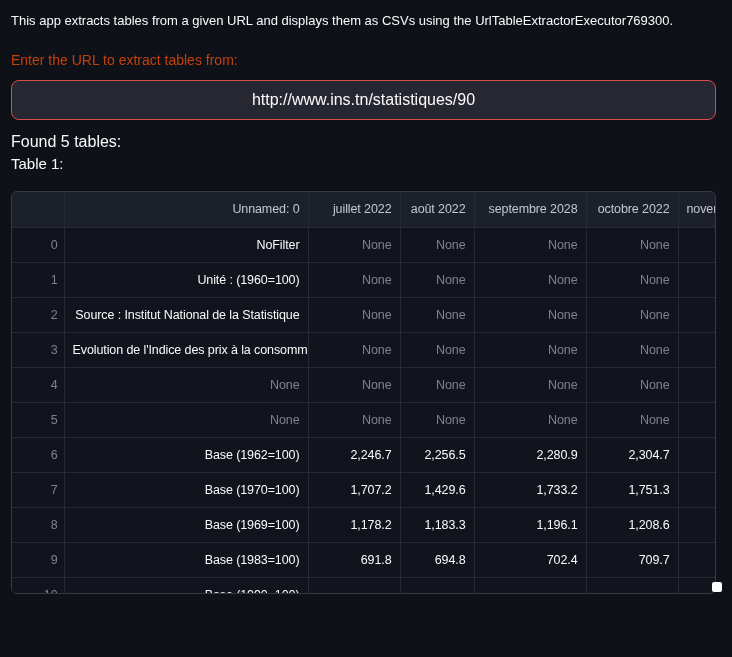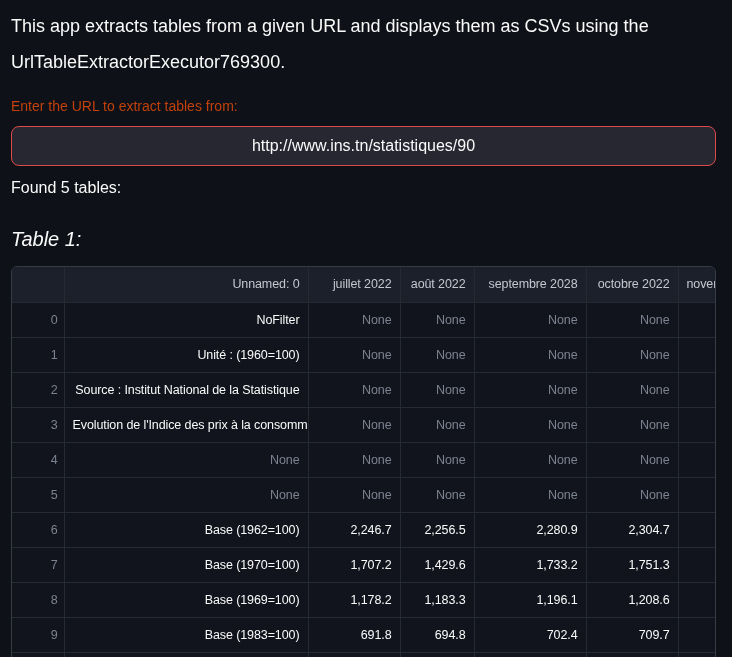--- a/index.html
+++ b/index.html
@@ -7,22 +7,22 @@
     width: 732px; height: 657px;
     background: #0e1117;
     color: #fafafa;
     font-family: "Liberation Sans", sans-serif;
     overflow: hidden;
   }
   .page { padding: 8px 16px 0 11px; }
 
   .intro {
     margin: 0;
-    font-size: 18px;
-    line-height: 36px;
+    font-size: 13px;
+    line-height: 26px;
     max-width: 705px;
   }
 
   .input-label {
     margin-top: 18px;
     font-size: 14px;
     line-height: 17px;
     color: #c2410c;
   }
 
@@ -37,21 +37,21 @@
     border-radius: 8px;
     color: #fafafa;
     font-family: "Liberation Sans", sans-serif;
     font-size: 16px;
     padding: 0 8px;
     outline: none;
     text-align: center;
   }
 
   .found-text { margin-top: 12px; font-size: 16px; line-height: 20px; }
-  .table-title { margin-top: 31px; font-size: 20px; line-height: 20px; font-style: italic; }
+  .table-title { margin-top: 2px; font-size: 15px; line-height: 20px; }
 
   .df-wrap {
     position: relative;
     margin-top: 17px;
     width: 705px;
     height: 403px;
   }
   .df-frame {
     width: 100%; height: 100%;
     box-sizing: border-box;

